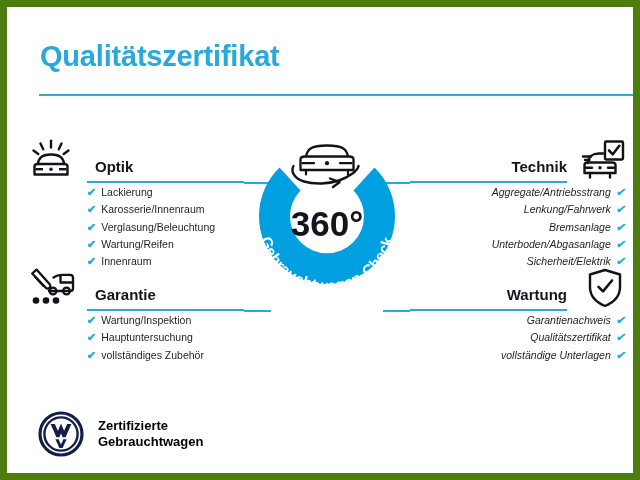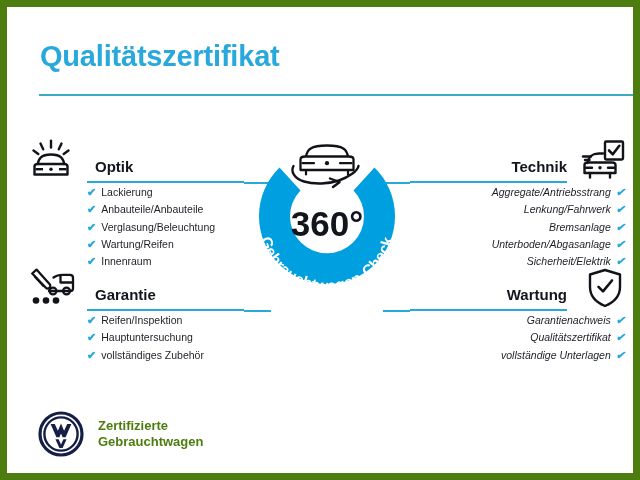--- a/index.html
+++ b/index.html
@@ -143,21 +143,21 @@
     left: 31px;
     top: 404px;
     display: flex;
     align-items: center;
   }
   #vw-mark { flex: none; }
   #footer-text {
     margin-left: 14px;
     font-size: 13px;
     font-weight: bold;
-    color: #4d7c0f;
+    color: #000000;
     line-height: 16px;
     white-space: nowrap;
   }
 </style>
 </head>
 <body>
 
 <div id="certificate">
 
   <div id="page-title">Qualitätszertifikat</div>
@@ -191,21 +191,21 @@
       <div class="sec-title">Optik</div>
       <div class="sec-underline"></div>
     </div>
     <ul class="sec-list">
       <li>
           <span class="tick">✔</span>
           <span>Lackierung</span>
         </li>
       <li>
           <span class="tick">✔</span>
-          <span>Anbauteile/Anbauteile</span>
+          <span>Karosserie/Innenraum</span>
         </li>
       <li>
           <span class="tick">✔</span>
           <span>Verglasung/Beleuchtung</span>
         </li>
       <li>
           <span class="tick">✔</span>
           <span>Wartung/Reifen</span>
         </li>
       <li>
@@ -233,21 +233,21 @@
             <circle cx="27" cy="33.5" r="3.3"></circle>
           </g>
         </svg>
       </div>
       <div class="sec-title">Garantie</div>
       <div class="sec-underline"></div>
     </div>
     <ul class="sec-list">
       <li>
           <span class="tick">✔</span>
-          <span>Reifen/Inspektion</span>
+          <span>Wartung/Inspektion</span>
         </li>
       <li>
           <span class="tick">✔</span>
           <span>Hauptuntersuchung</span>
         </li>
       <li>
           <span class="tick">✔</span>
           <span>vollständiges Zubehör</span>
         </li>
     </ul>

